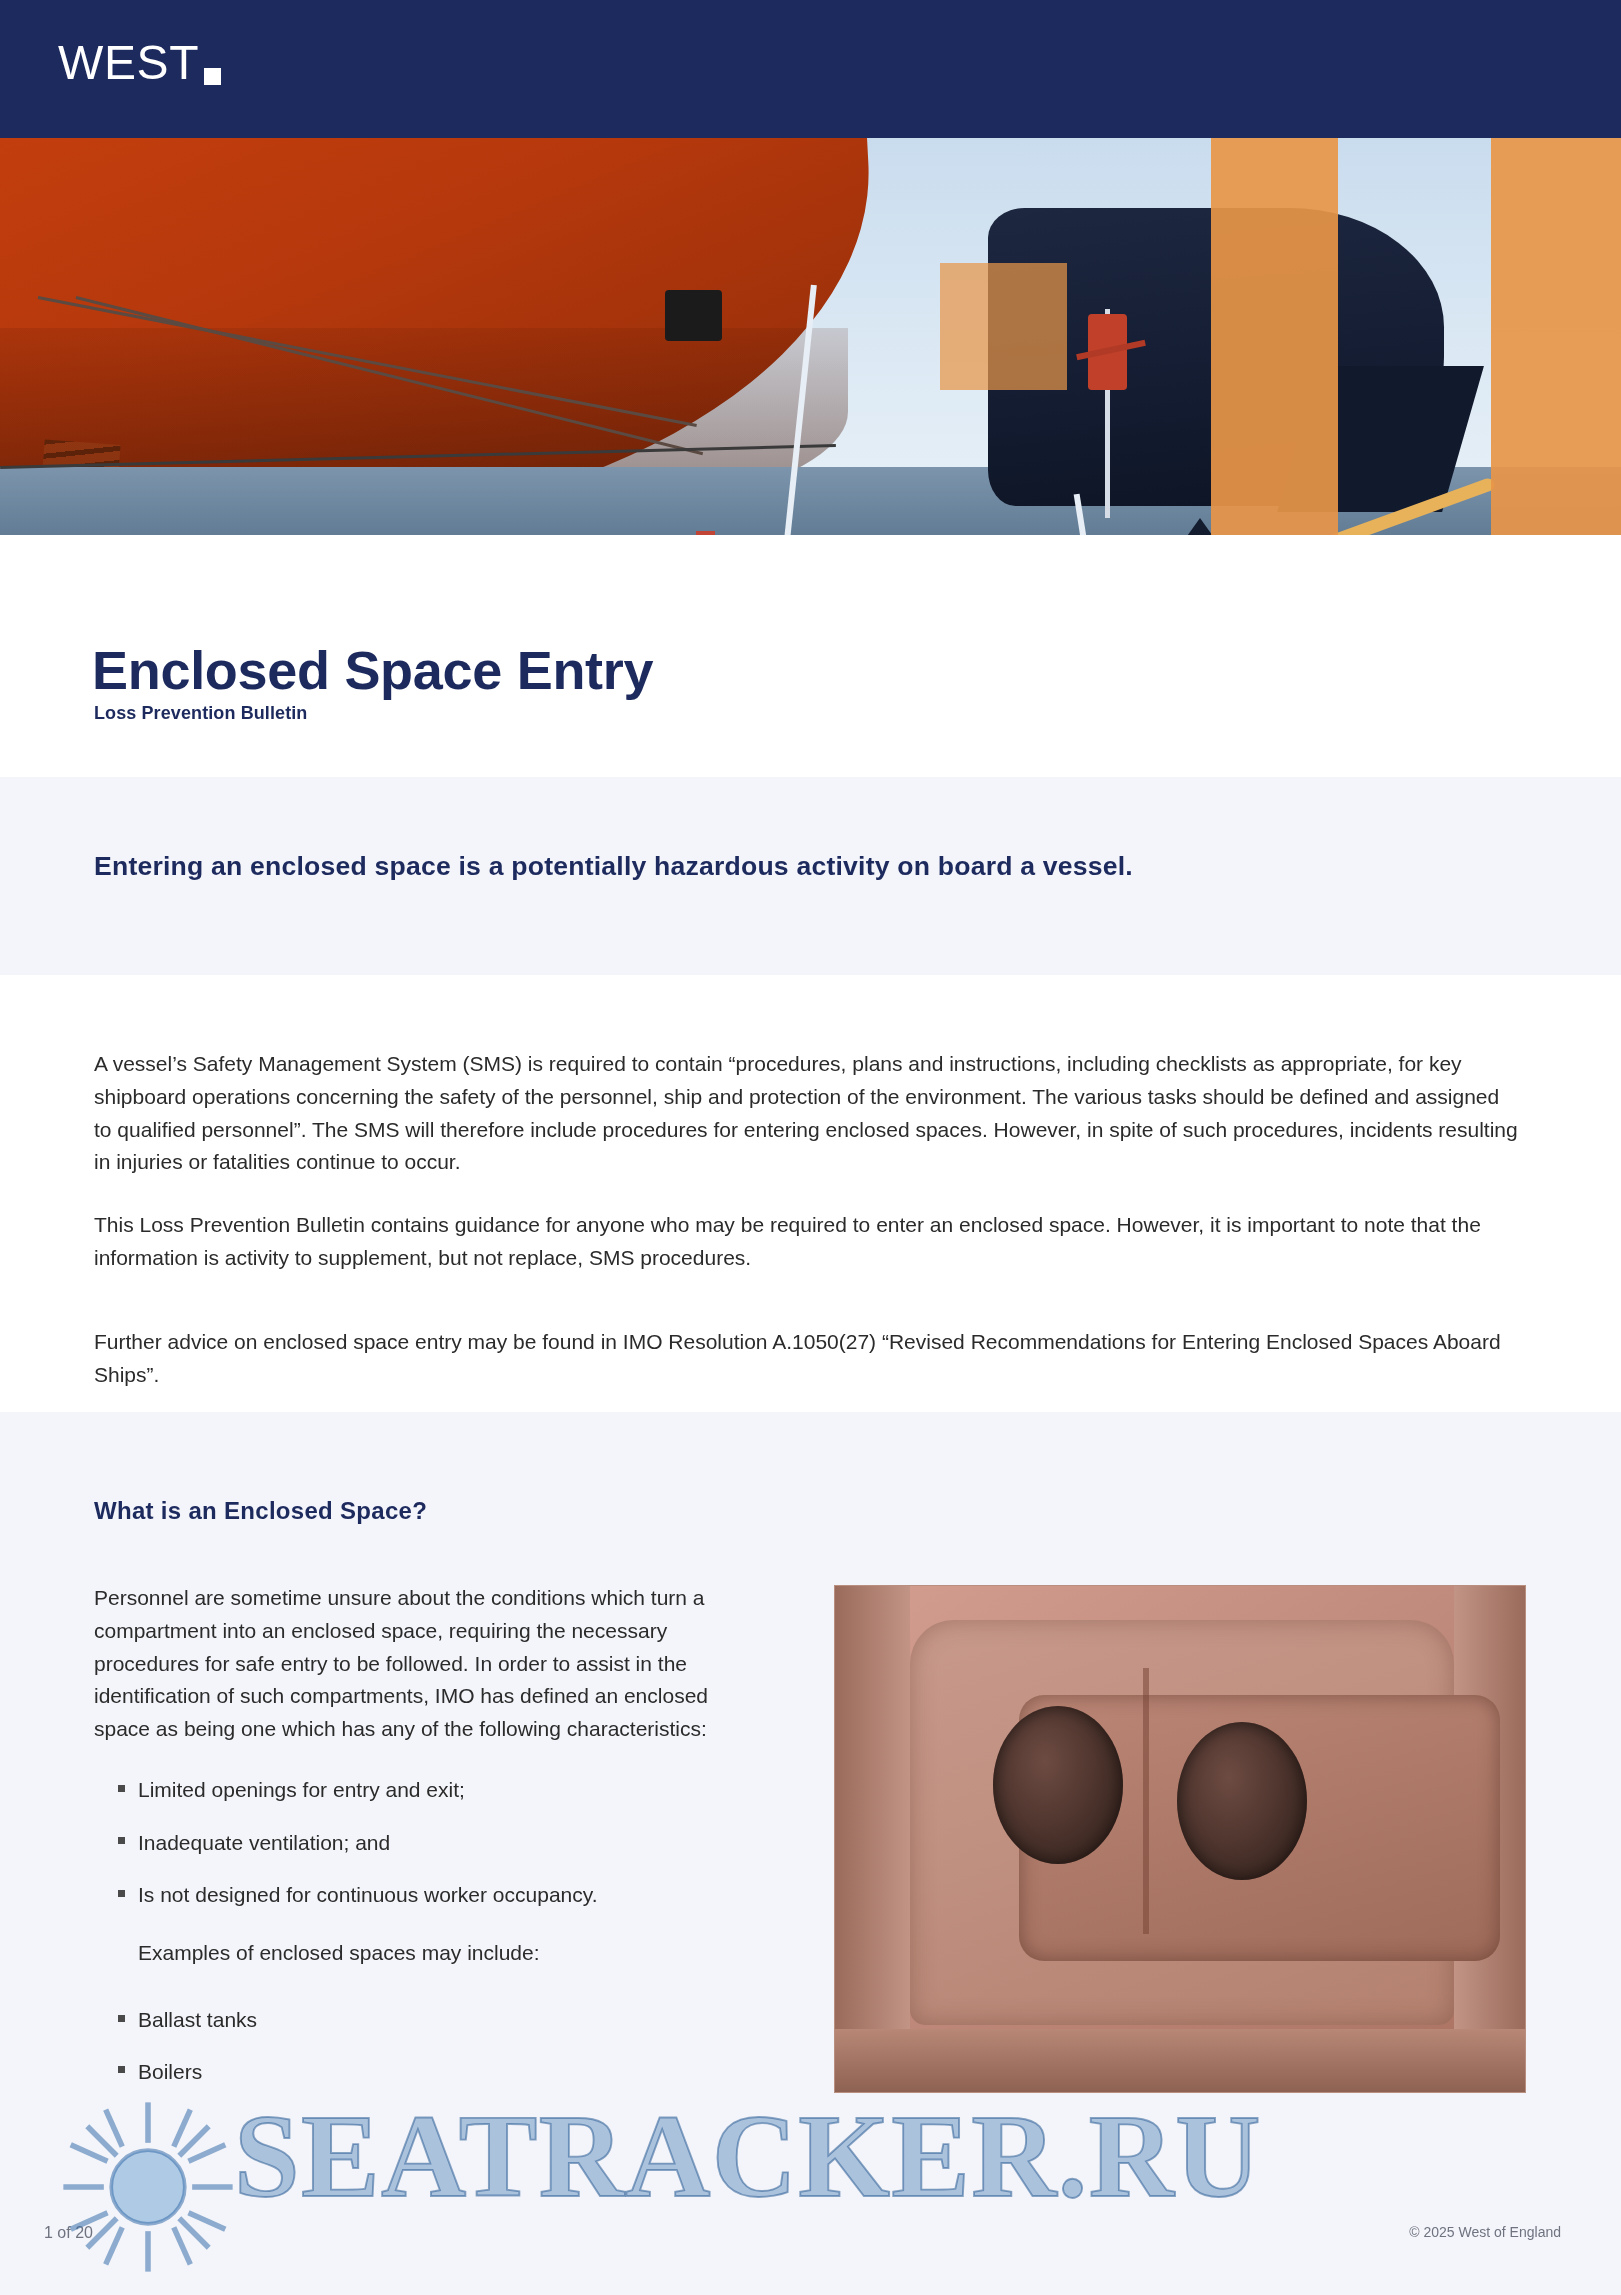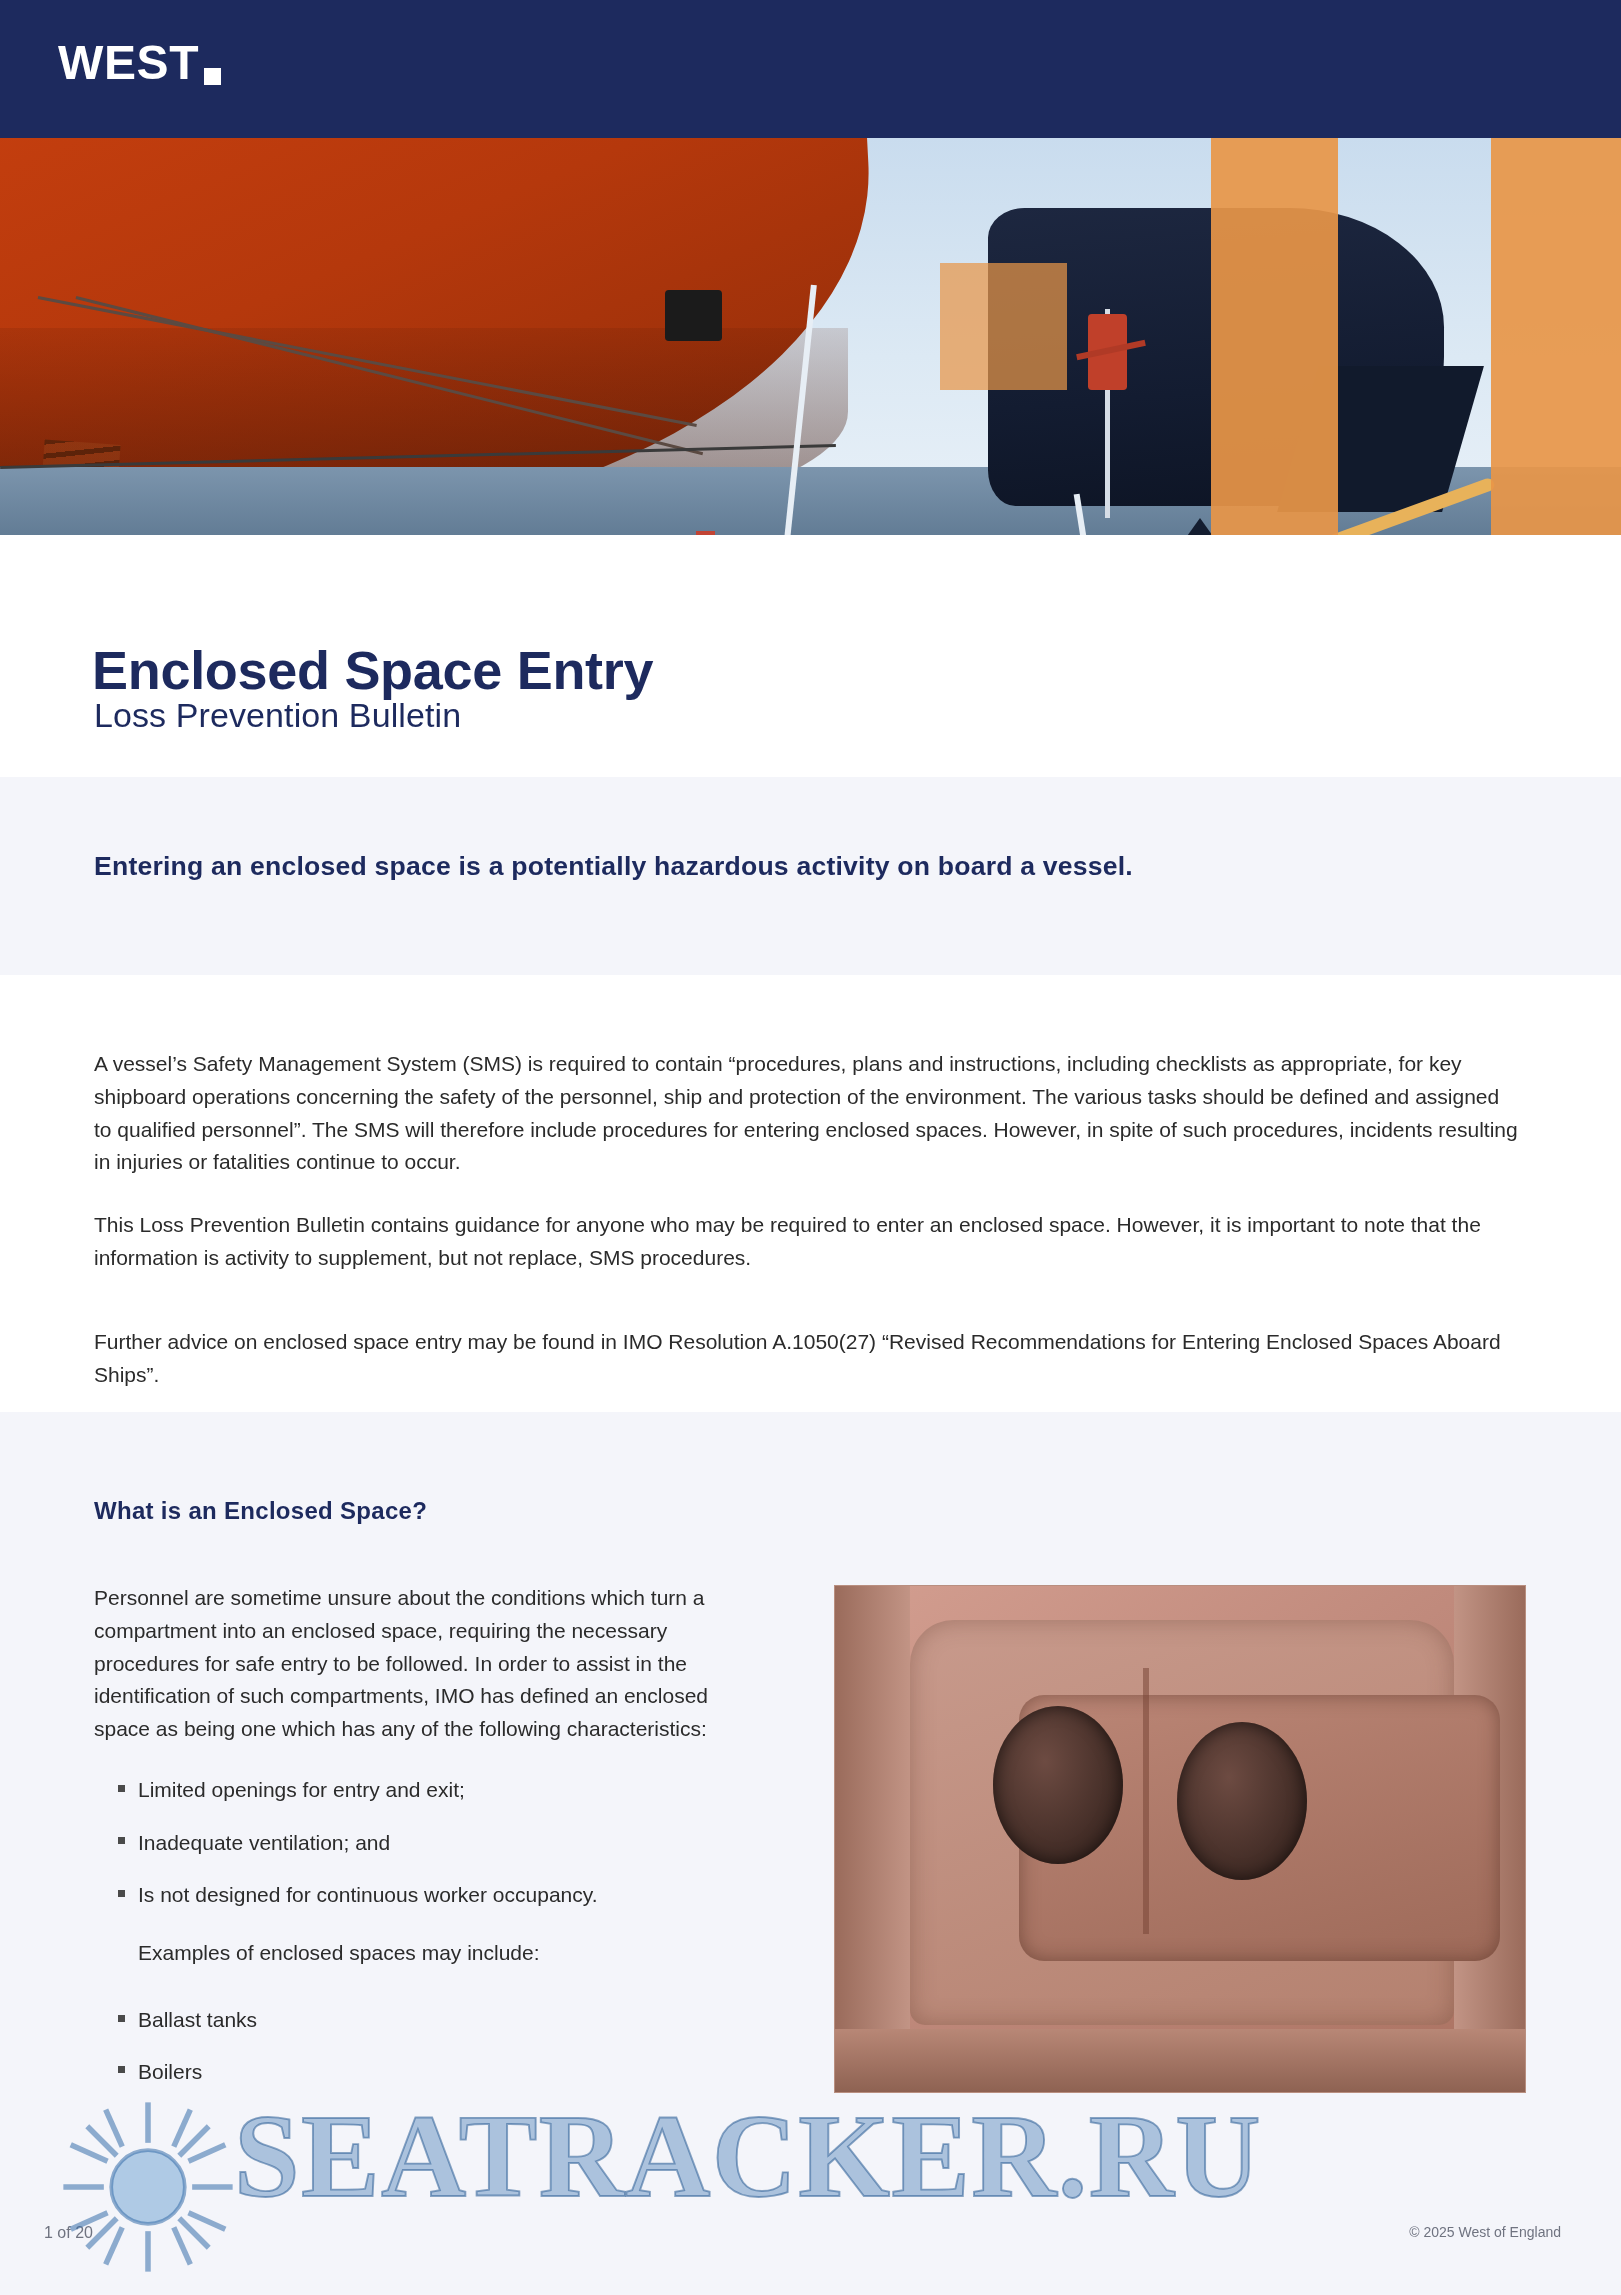--- a/index.html
+++ b/index.html
@@ -22,21 +22,21 @@
     width: 1622px;
     height: 138px;
     background: #1d2a5e;
   }
   .logo {
     position: absolute;
     left: 58px;
     top: 39px;
     color: #ffffff;
     font-size: 48px;
-    font-weight: bold;
+    font-weight: normal;
     letter-spacing: 0.6px;
     line-height: 1;
     display: flex;
     align-items: flex-end;
   }
   .logo-square {
     display: inline-block;
     width: 16.5px;
     height: 16.5px;
     background: #ffffff;
@@ -218,24 +218,24 @@
     left: 92px; top: 63px;
     color: #1d2a5e;
     font-size: 54px;
     font-weight: bold;
     letter-spacing: -0.3px;
     line-height: 1;
     margin-top: 45px;
   }
   .doc-subtitle {
     position: absolute;
-    left: 94px; top: 161px;
+    left: 94px; top: 168px;
     color: #1d2a5e;
-    font-size: 34px;
-    font-weight: normal;
+    font-size: 18px;
+    font-weight: bold;
     letter-spacing: 0.1px;
   }
 
   
   .intro-band {
     position: absolute;
     left: 0; top: 777px;
     width: 1622px;
     height: 198px;
     background: #f4f5fa;

